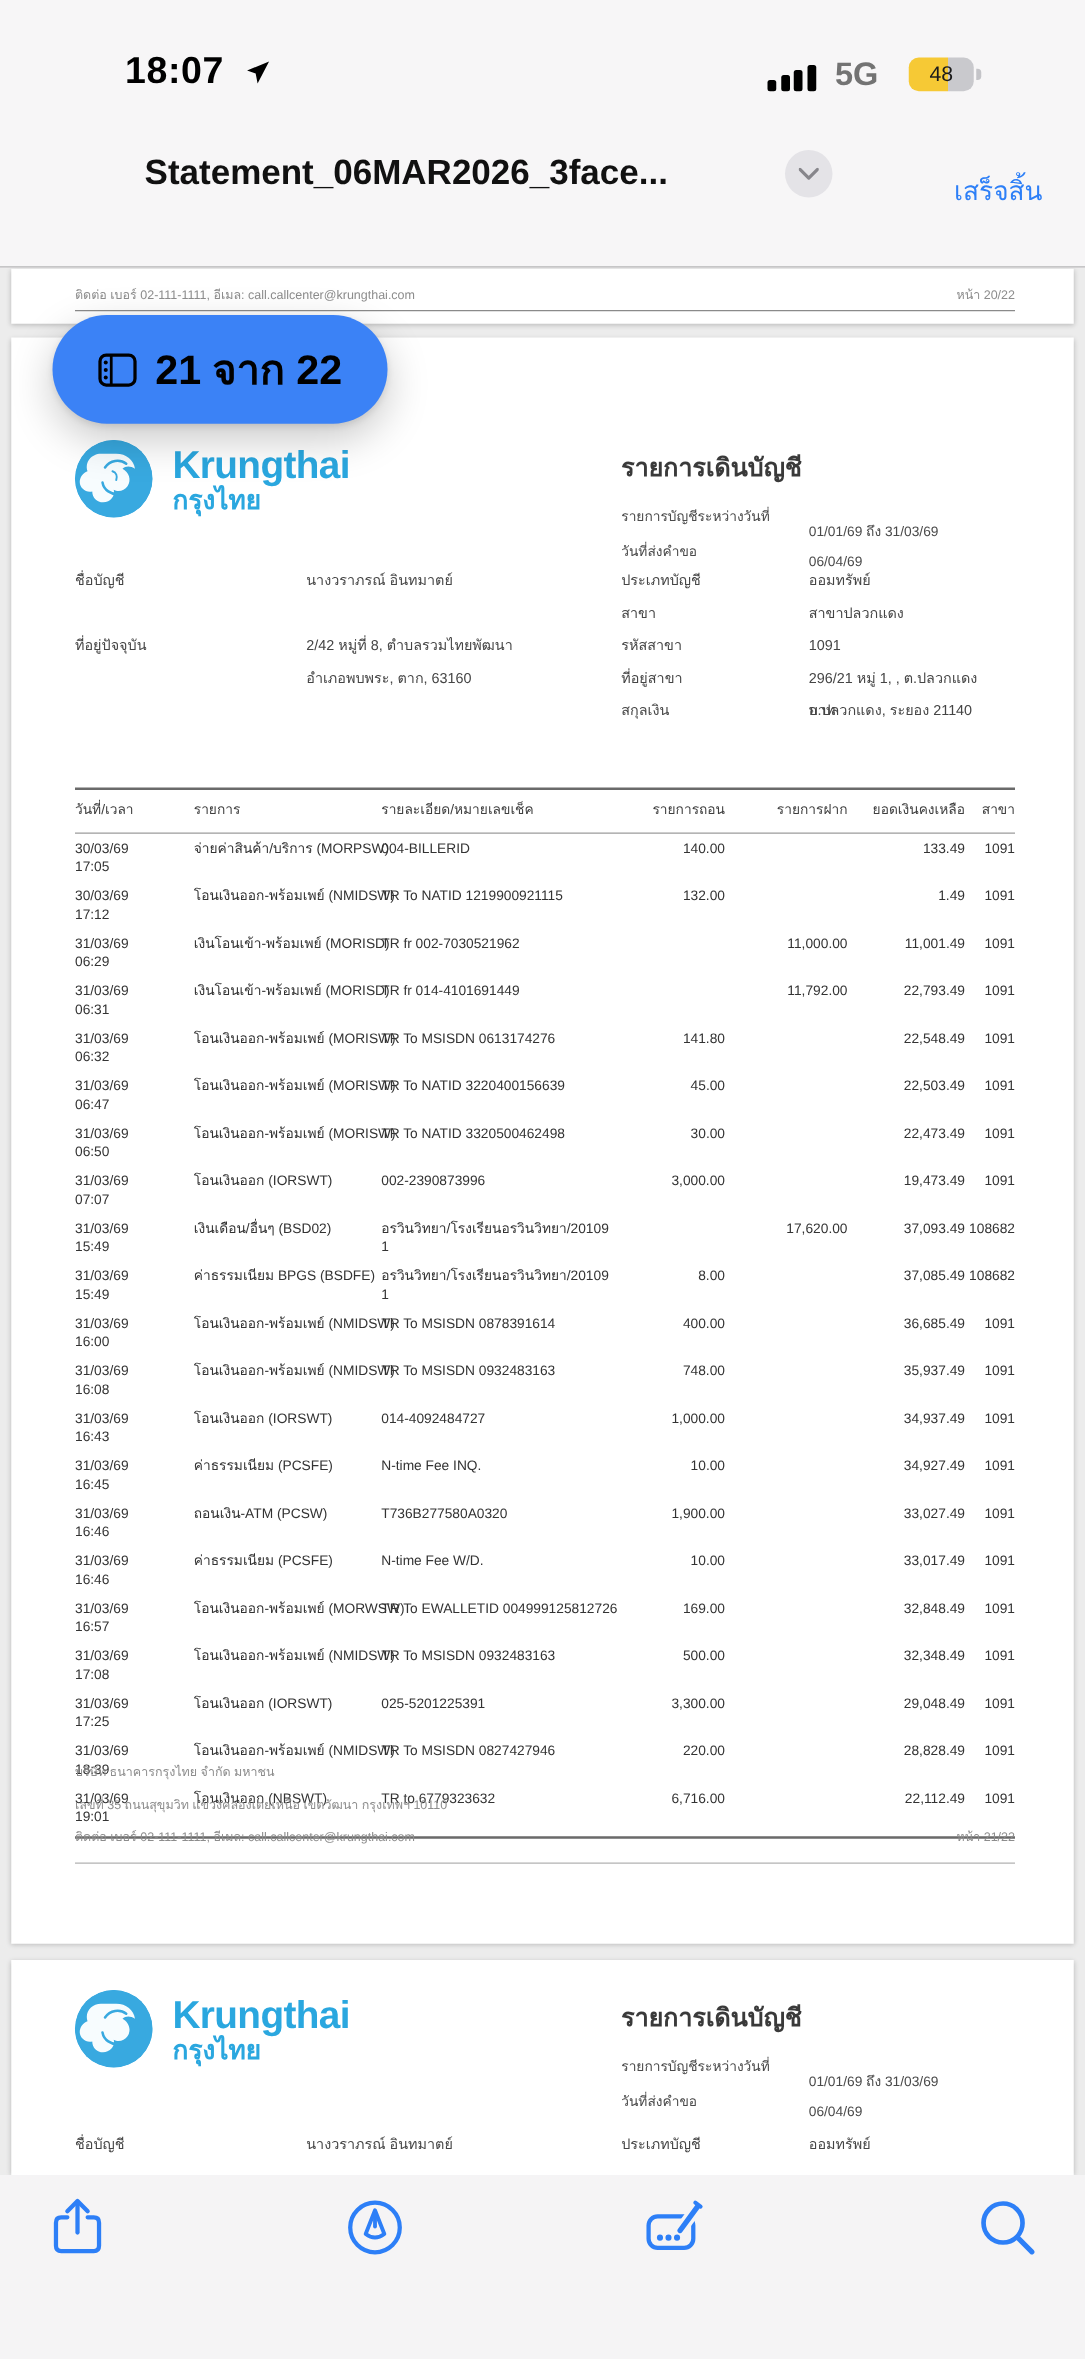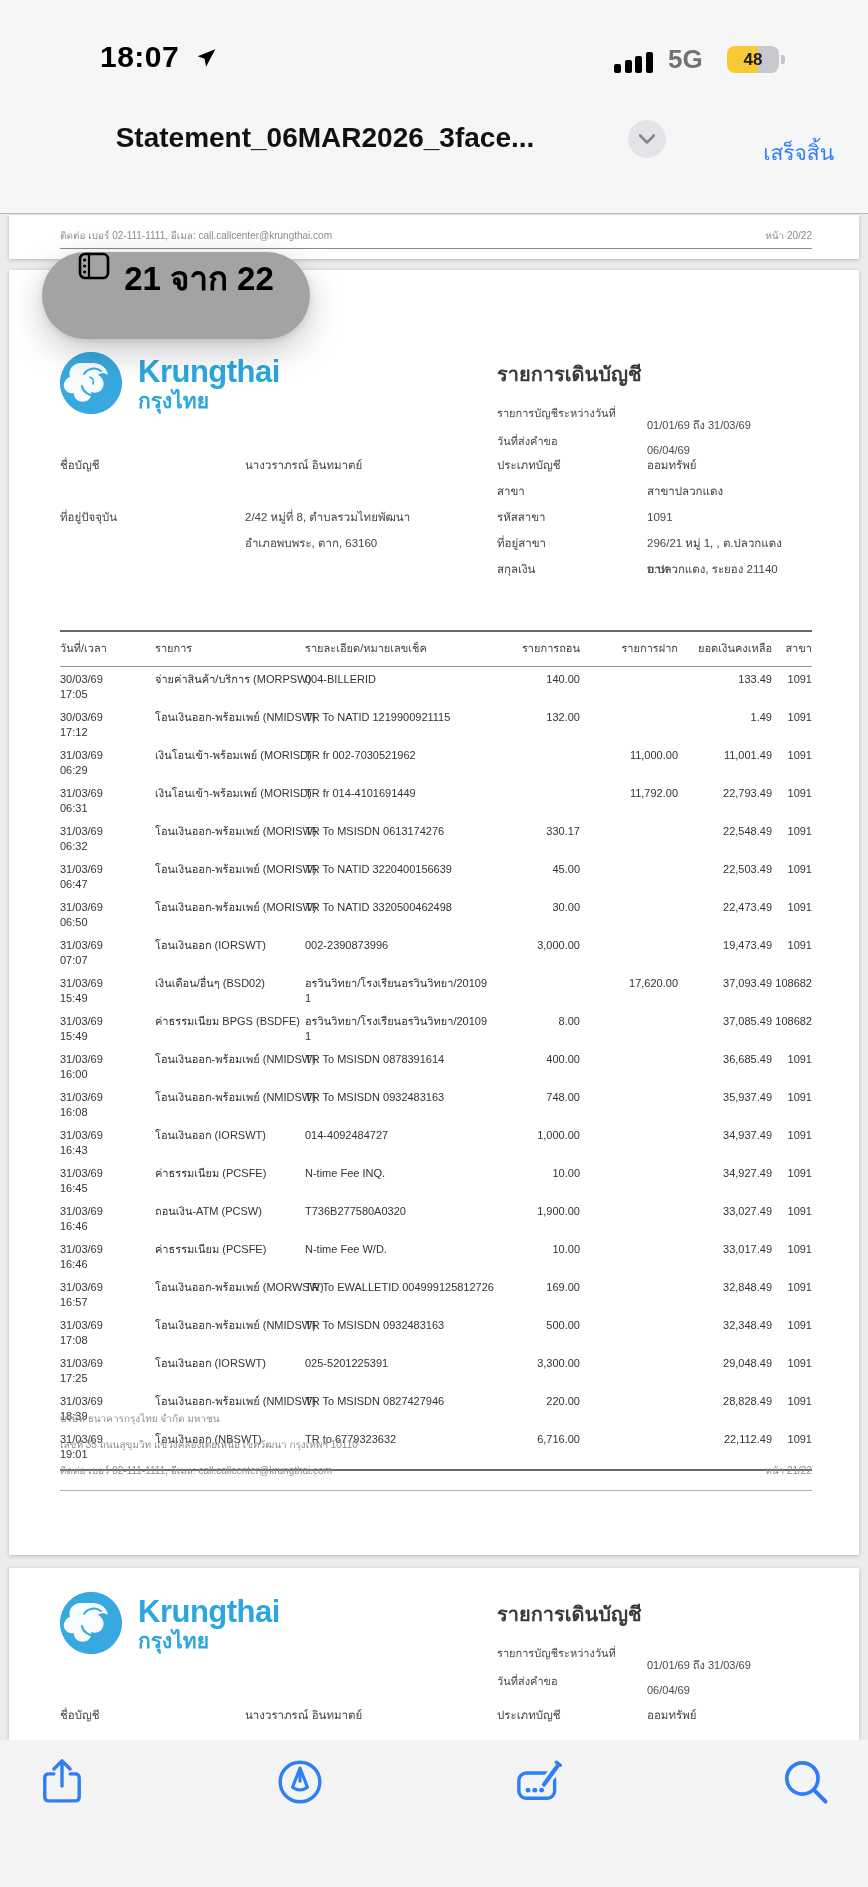--- a/index.html
+++ b/index.html
@@ -12,37 +12,37 @@
   
   .chrome-top{position:absolute;top:0;left:0;right:0;height:213px;background:#f7f6f7;border-bottom:1px solid #b7b6b8;z-index:30;}
   .time{position:absolute;left:100px;top:40px;font-size:30px;font-weight:700;color:#000;letter-spacing:.5px;}
   .loc-arrow{position:absolute;left:196px;top:47px;}
   .sig-bars{position:absolute;left:614px;top:51px;display:flex;align-items:flex-end;gap:3.5px;height:22px;}
   .sig-bars i{display:block;width:7px;background:#000;border-radius:2px;}
   .net-label{position:absolute;left:668px;top:44px;font-size:26px;font-weight:600;color:#737373;}
   .battery{position:absolute;left:727px;top:46px;width:52px;height:27px;border-radius:8px;
     background:linear-gradient(to right,#f6c935 0 60%,#c9c9cd 60% 100%);
     display:flex;align-items:center;justify-content:center;}
-  .battery span{font-size:17px;font-weight:700;color:#1b1b1b;}
+  .battery span{font-size:17px;font-weight:400;color:#1b1b1b;}
   .battery-cap{position:absolute;left:781px;top:55px;width:4px;height:9px;background:#c4c4c8;border-radius:0 3px 3px 0;}
   .nav-title{position:absolute;left:30px;top:122px;width:590px;font-size:28px;font-weight:700;color:#111;white-space:nowrap;overflow:hidden;text-align:center;}
   .nav-chevron{position:absolute;left:628px;top:120px;width:38px;height:38px;border-radius:50%;background:#e4e3e7;display:flex;align-items:center;justify-content:center;cursor:pointer;}
   .nav-done{position:absolute;right:34px;top:136px;font-size:21px;color:#2d7ff7;font-weight:500;cursor:pointer;}
   
   .doc-area{position:absolute;top:214px;left:0;right:0;height:1526px;background:#ececec;z-index:1;}
   .page{position:absolute;left:9px;width:850px;background:#fff;box-shadow:0 1px 4px rgba(0,0,0,.22);}
   .page20{top:1px;height:44px;}
   .page21{top:56px;height:1285px;}
   .page22{top:1354px;height:172px;}
   .pg-footline{font-size:10px;color:#8d8d8d;}
   .page20 .row{position:absolute;left:51px;right:47px;top:13px;display:flex;justify-content:space-between;}
   .page20 .rule{position:absolute;left:51px;right:47px;top:33px;border-top:1px solid #8a8a8a;}
   
-  .pill{position:absolute;top:252px;left:42px;width:268px;height:87px;background:#a3a3a3;border-radius:44px;
-    box-shadow:0 12px 34px rgba(0,0,0,.22),0 2px 6px rgba(0,0,0,.10);z-index:40;display:flex;justify-content:center;gap:14px;cursor:pointer;}
+  .pill{position:absolute;top:252px;left:42px;width:268px;height:87px;background:#3b82f6;border-radius:44px;
+    box-shadow:0 12px 34px rgba(0,0,0,.22),0 2px 6px rgba(0,0,0,.10);z-index:40;display:flex;align-items:center;justify-content:center;gap:14px;cursor:pointer;}
   .pill-text{font-size:33px;font-weight:600;color:#000;}
   
   .logo-row{position:absolute;left:51px;top:82px;display:flex;align-items:center;}
   .page22 .logo-row{top:24px;}
   .logo-circle{width:62px;height:62px;border-radius:50%;background:#38a9e0;position:relative;overflow:hidden;flex:0 0 62px;}
   .brand-text{margin-left:16px;line-height:1;}
   .brand-en{font-size:31px;font-weight:700;color:#2aa7df;letter-spacing:-.5px;}
   .brand-th{font-size:21px;font-weight:700;color:#2aa7df;margin-top:3px;}
   .stmt-head{position:absolute;left:488px;top:88px;width:320px;}
   .page22 .stmt-head{top:30px;}
@@ -239,21 +239,21 @@
           </div>
           <div class="trow">
             <div class="c">
               <div>31/03/69</div>
               <div>06:32</div>
             </div>
             <div class="c">โอนเงินออก-พร้อมเพย์ (MORISW)</div>
             <div class="c">
               <div>TR To MSISDN 0613174276</div>
             </div>
-            <div class="c num">330.17</div>
+            <div class="c num">141.80</div>
             <div class="c num"></div>
             <div class="c num">22,548.49</div>
             <div class="c num">1091</div>
           </div>
           <div class="trow">
             <div class="c">
               <div>31/03/69</div>
               <div>06:47</div>
             </div>
             <div class="c">โอนเงินออก-พร้อมเพย์ (MORISW)</div>

